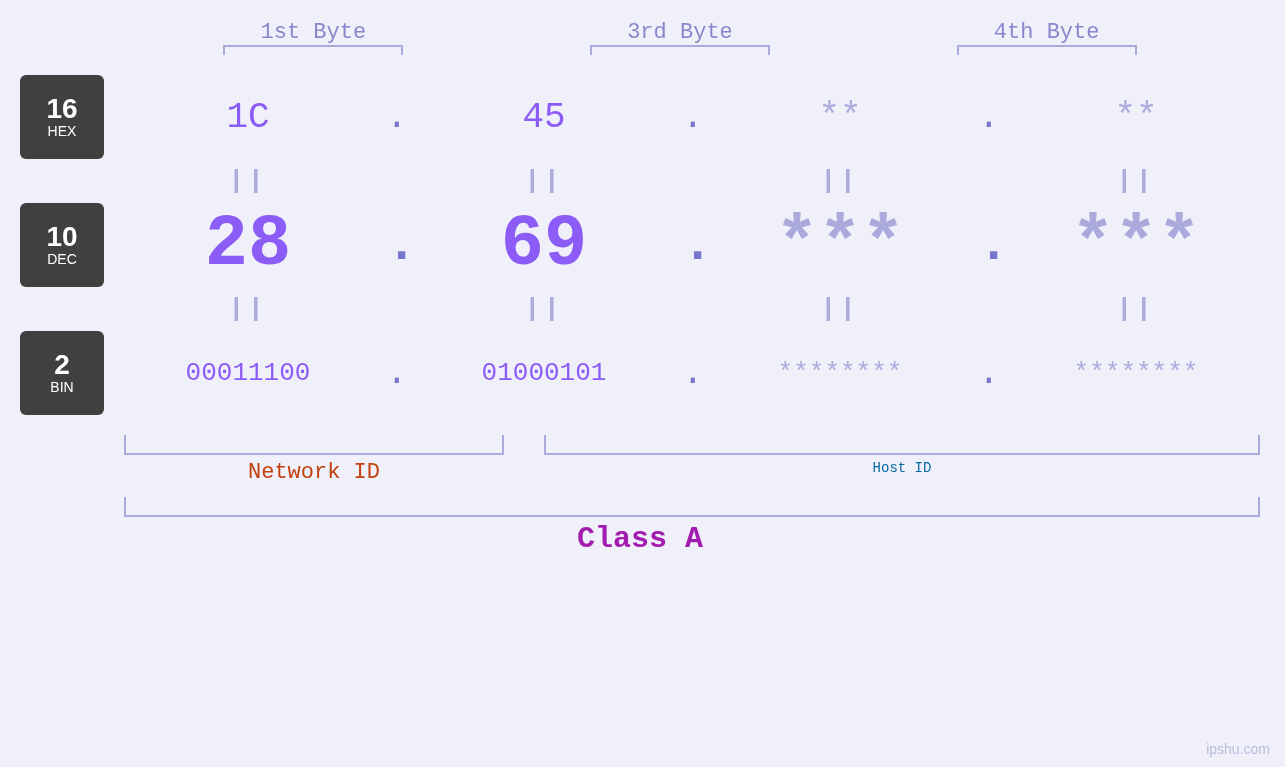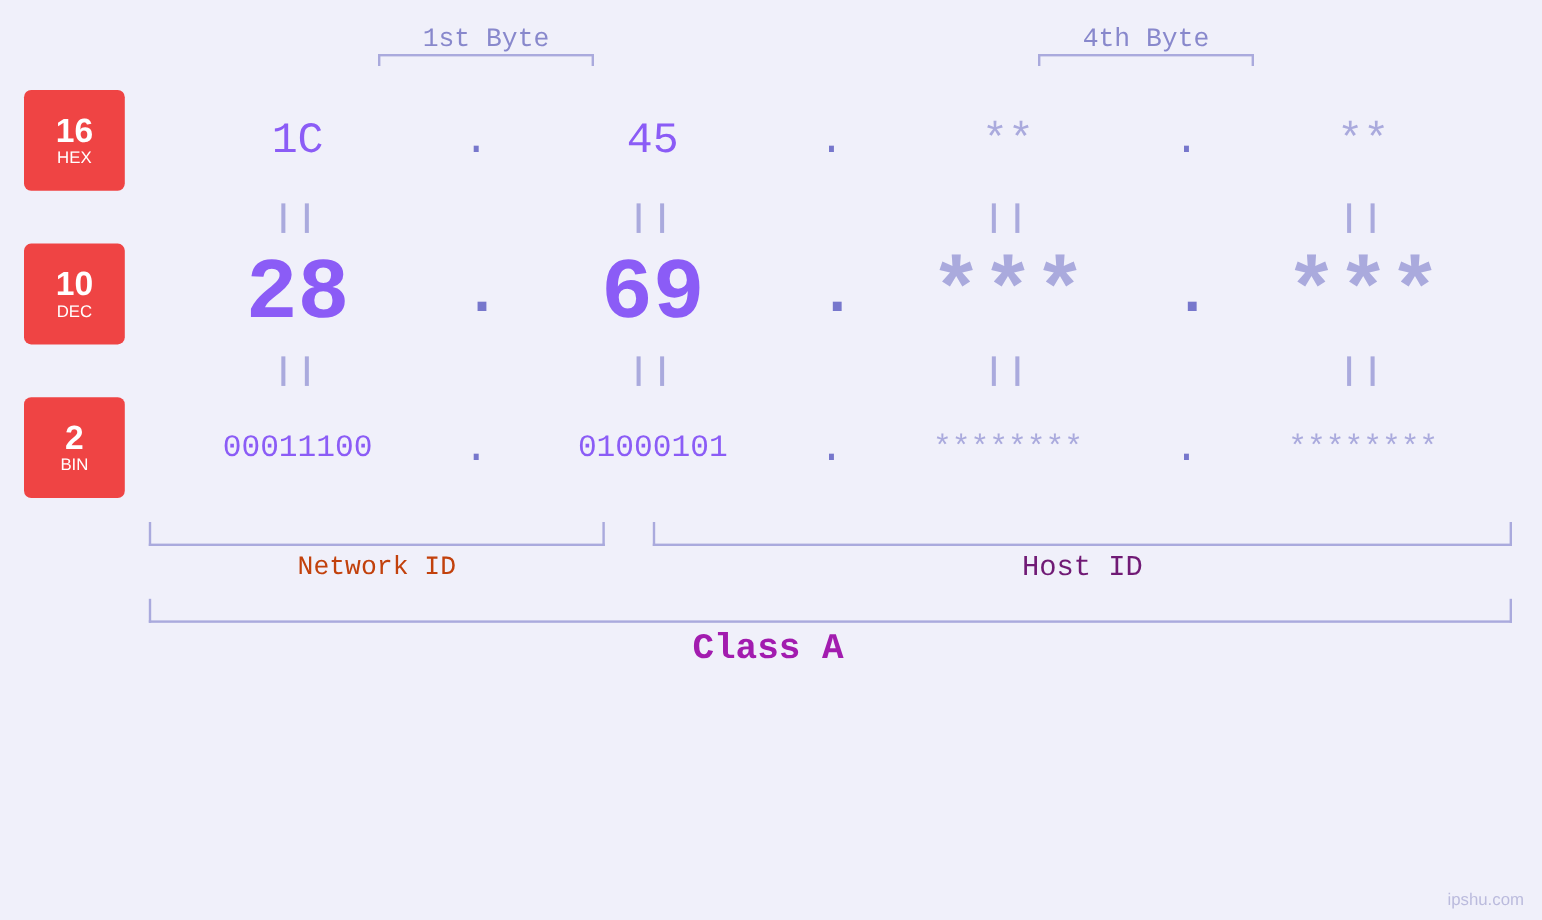--- a/index.html
+++ b/index.html
@@ -62,21 +62,21 @@
     .row-container {
       display: flex;
       align-items: center;
       margin: 5px 0;
     }
 
     
     .base-badge {
       width: 84px;
       height: 84px;
-      background: #ef4444;
+      background: #404040;
       border-radius: 6px;
       display: flex;
       flex-direction: column;
       align-items: center;
       justify-content: center;
       color: white;
       flex-shrink: 0;
       margin-right: 20px;
     }
 
@@ -208,22 +208,22 @@
       width: 380px;
       text-align: center;
       color: #c2410c;
       font-size: 22px;
       font-family: 'Courier New', Courier, monospace;
     }
 
     .host-label {
       flex: 1;
       text-align: center;
-      color: #701a75;
-      font-size: 24px;
+      color: #0369a1;
+      font-size: 14px;
       font-family: 'Courier New', Courier, monospace;
       margin-left: 20px;
     }
 
     
     .overall-bracket-row {
       margin-left: 104px;
       width: calc(1260px - 124px);
       margin-top: 12px;
     }
@@ -258,20 +258,24 @@
 <body>
 
 <div class="main-container">
 
   <div class="byte-headers">
     <div class="byte-label">
       <span>1st Byte</span>
       <div class="bracket-line"></div>
     </div>
     <div class="byte-label">
+      <span>3rd Byte</span>
+      <div class="bracket-line"></div>
+    </div>
+    <div class="byte-label">
       <span>4th Byte</span>
       <div class="bracket-line"></div>
     </div>
   </div>
 
   <div class="content-area">
 
     <div class="row-container">
       <div class="base-badge">
         <span class="base-number">16</span>

